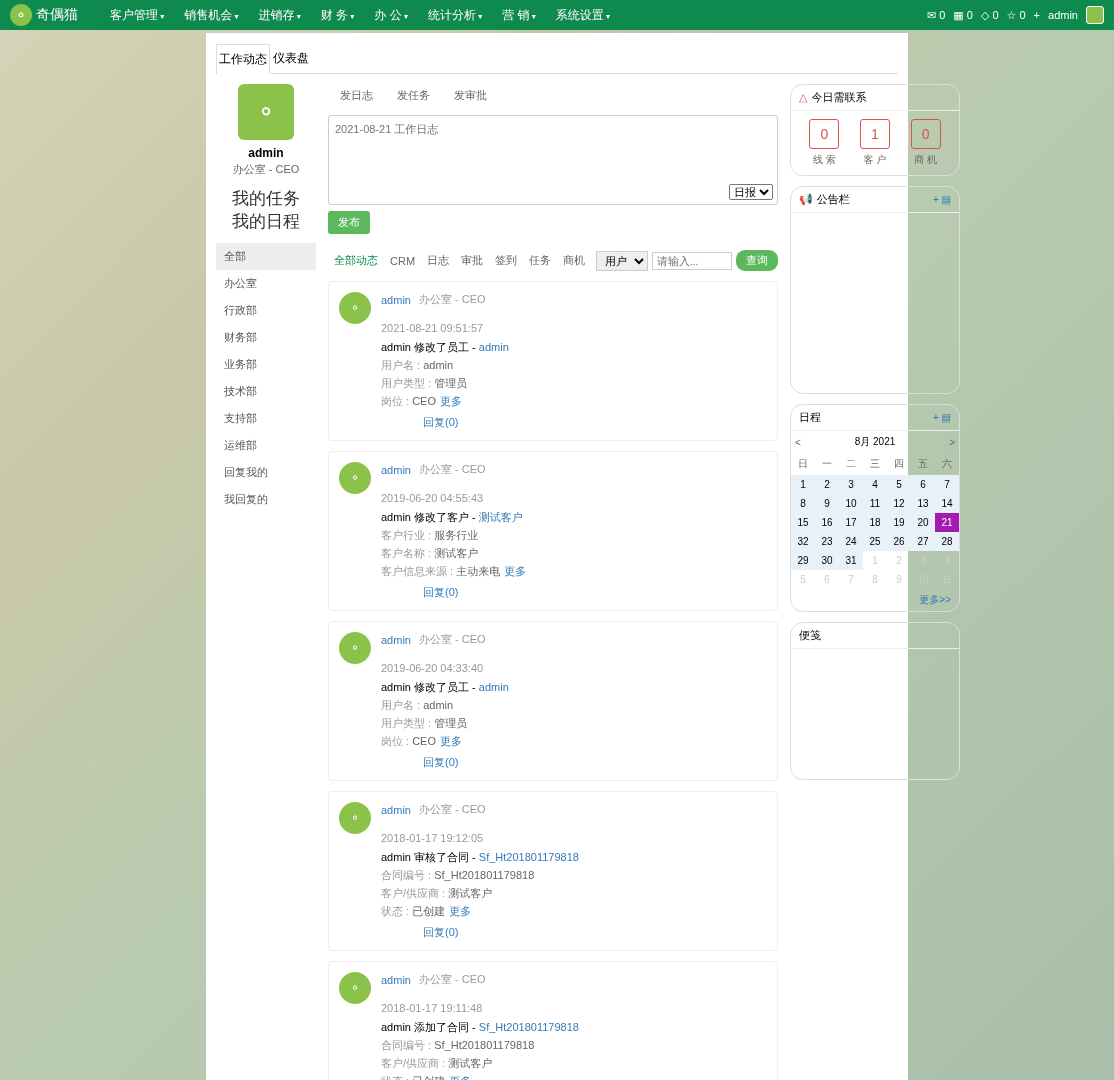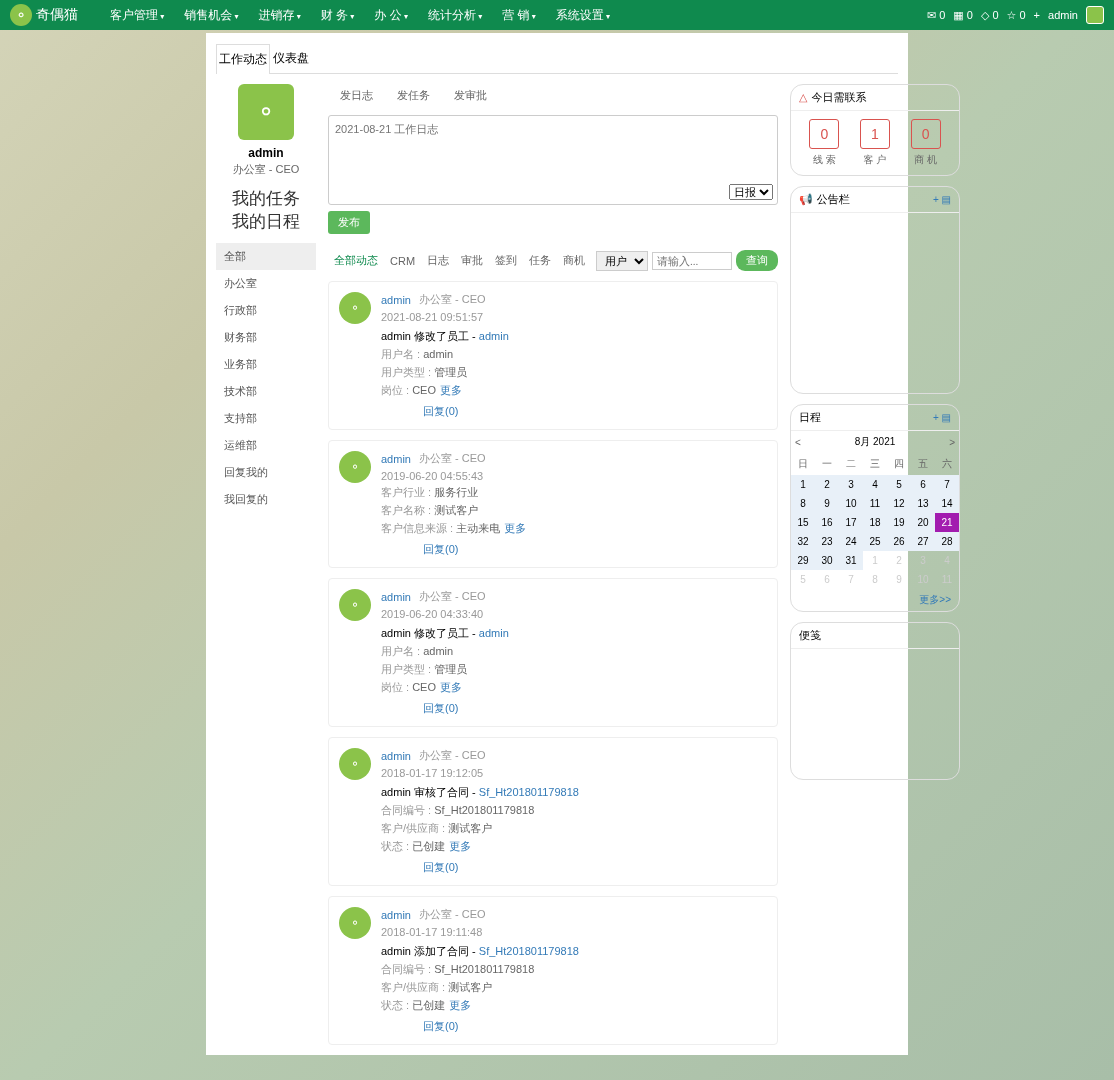--- a/index.html
+++ b/index.html
@@ -40,21 +40,21 @@
 .filter-tab.active { color: #0f8a4e; }
 .filter-right { margin-left: auto; display: flex; gap: 4px; align-items: center; }
 .filter-right select, .filter-right input { font-size: 11px; padding: 2px 4px; border: 1px solid #ccc; }
 .search-btn { background: #5cb85c; color: #fff; border: none; padding: 3px 10px; border-radius: 9px; font-size: 11px; cursor: pointer; }
 .feed-item { border: 1px solid #eee; border-radius: 4px; padding: 10px; margin-top: 10px; display: flex; gap: 10px; }
 .feed-avatar { width: 32px; height: 32px; background: #8bc34a; border-radius: 50%; flex-shrink: 0; display: flex; align-items: center; justify-content: center; color: #fff; }
 .feed-body { flex: 1; font-size: 11px; }
 .feed-head { display: flex; gap: 8px; align-items: center; }
 .feed-user { color: #337ab7; cursor: pointer; }
 .feed-dept { color: #999; }
-.feed-time { color: #999; margin-top: 4px; }
+.feed-time { color: #999; margin-top: 15px; }
 .feed-action { margin-top: 6px; }
 .feed-action a { color: #337ab7; cursor: pointer; }
 .feed-line { color: #666; margin-top: 3px; }
 .feed-line .lbl { color: #999; }
 .more-link { color: #337ab7; cursor: pointer; margin-left: 4px; }
 .reply-link { color: #337ab7; cursor: pointer; margin-top: 6px; display: inline-block; margin-left: 42px; }
 .right-col { width: 170px; flex-shrink: 0; }
 .panel { border: 1px solid #ddd; border-radius: 13px; margin-bottom: 10px; }
 .panel-head { padding: 5px 8px; border-bottom: 1px solid #eee; font-size: 11px; display: flex; align-items: center; justify-content: space-between; }
 .panel-head .icon { color: #d9534f; margin-right: 4px; }
@@ -177,20 +177,21 @@
     </div>
   </div>
           <div class="feed-item">
     <div class="feed-avatar">⚬</div>
     <div class="feed-body">
       <div class="feed-head">
                 <a class="feed-user">admin</a>
                 <span class="feed-dept">办公室 - CEO</span>
               </div>
       <div class="feed-time">2019-06-20 04:55:43</div>
+      <div class="feed-action">admin 修改了客户 - <a>测试客户</a></div>
       <div class="feed-line"><span class="lbl">客户行业 : </span>服务行业</div><div class="feed-line"><span class="lbl">客户名称 : </span>测试客户</div><div class="feed-line"><span class="lbl">客户信息来源 : </span>主动来电<a class="more-link">更多</a></div>
       <a class="reply-link">回复(0)</a>
     </div>
   </div>
           <div class="feed-item">
     <div class="feed-avatar">⚬</div>
     <div class="feed-body">
       <div class="feed-head">
                 <a class="feed-user">admin</a>
                 <span class="feed-dept">办公室 - CEO</span>

